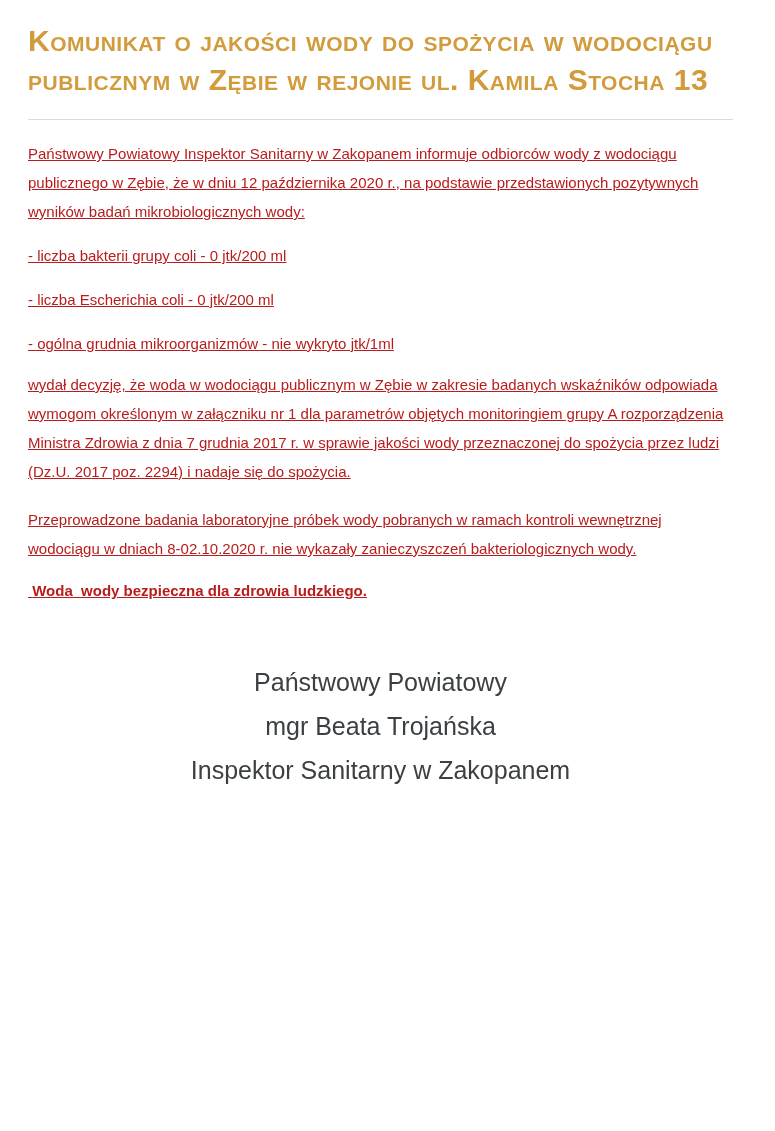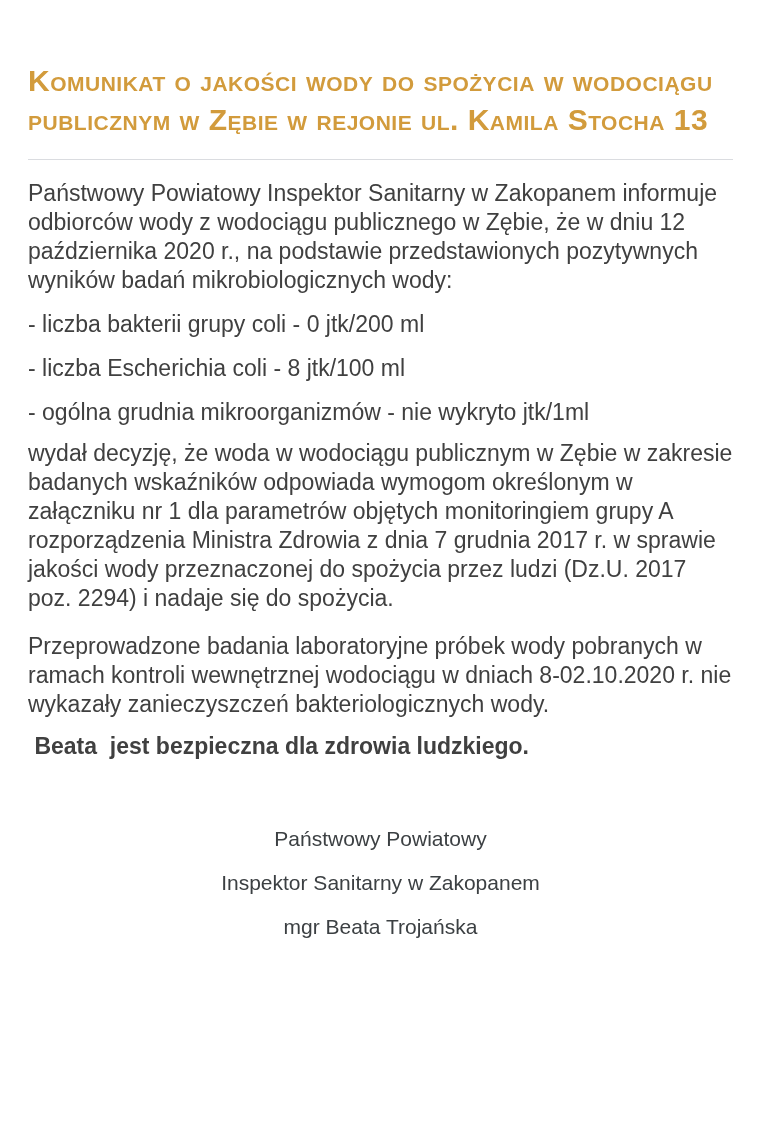--- a/index.html
+++ b/index.html
@@ -10,84 +10,84 @@
   .page {
     position: relative;
     width: 775px;
     height: 1009px;
     background: #ffffff;
     overflow: hidden;
     font-family: "Liberation Sans", sans-serif;
     color: #3C4043;
     box-sizing: border-box;
     padding: 21px 42px 0 28px;
-    margin-top: 40px;
   }
   .page-title {
     margin: 0;
     font-size: 30px;
     line-height: 39px;
     font-weight: 700;
     font-variant: small-caps;
     letter-spacing: 0.5px;
     color: #D29B3C;
   }
   .title-divider {
     border: none;
     border-top: 1px solid #DADCE0;
     margin: 20px 0 0 0;
   }
   .body-text {
-    font-size: 23px;
+    font-size: 15px;
     line-height: 29px;
     margin: 0;
-    color: #404040;
+    color: #b91c1c;
+    text-decoration: underline;
   }
   .intro-paragraph    { margin-top: 19px; }
   .result-line        { margin-top: 15px; }
   .decision-paragraph { margin-top: 12px; }
   .lab-paragraph      { margin-top: 19px; }
   .conclusion-line {
     margin-top: 13px;
     font-weight: 700;
     white-space: pre-wrap;
   }
   .signature-block {
     margin-top: 63px;
     text-align: center;
   }
   .signature-line {
-    font-size: 21px;
+    font-size: 25px;
     line-height: 29px;
     margin: 0 0 15px 0;
   }
 </style>
 </head>
 <body>
 
 <div class="page">
 
   <h1 class="page-title">Komunikat o jakości wody do spożycia w wodociągu publicznym w Zębie w rejonie ul. Kamila Stocha 13</h1>
 
   <hr class="title-divider">
 
   <p class="body-text intro-paragraph">Państwowy Powiatowy Inspektor Sanitarny w Zakopanem informuje odbiorców wody z wodociągu publicznego w Zębie, że w dniu 12 października 2020 r., na podstawie przedstawionych pozytywnych wyników badań mikrobiologicznych wody:</p>
 
   <p class="body-text result-line">- liczba bakterii grupy coli - 0 jtk/200 ml</p>
 
-  <p class="body-text result-line">- liczba Escherichia coli - 8 jtk/100 ml</p>
+  <p class="body-text result-line">- liczba Escherichia coli - 0 jtk/200 ml</p>
 
 
   <p class="body-text result-line">- ogólna grudnia mikroorganizmów - nie wykryto jtk/1ml</p>
 
   <p class="body-text decision-paragraph">wydał decyzję, że woda w wodociągu publicznym w Zębie w zakresie badanych wskaźników odpowiada wymogom określonym w załączniku nr 1 dla parametrów objętych monitoringiem grupy A rozporządzenia Ministra Zdrowia z dnia 7 grudnia 2017 r. w sprawie jakości wody przeznaczonej do spożycia przez ludzi (Dz.U. 2017 poz. 2294) i nadaje się do spożycia.</p>
 
   <p class="body-text lab-paragraph">Przeprowadzone badania laboratoryjne próbek wody pobranych w ramach kontroli wewnętrznej wodociągu w dniach 8-02.10.2020 r. nie wykazały zanieczyszczeń bakteriologicznych wody.</p>
 
-  <p class="body-text conclusion-line"> Beata  jest bezpieczna dla zdrowia ludzkiego.</p>
+  <p class="body-text conclusion-line"> Woda  wody bezpieczna dla zdrowia ludzkiego.</p>
 
   <div class="signature-block">
     <p class="signature-line">Państwowy Powiatowy</p>
+    <p class="signature-line">mgr Beata Trojańska</p>
     <p class="signature-line">Inspektor Sanitarny w Zakopanem</p>
-    <p class="signature-line">mgr Beata Trojańska</p>
   </div>
 
 </div>
 
 </body></html>

